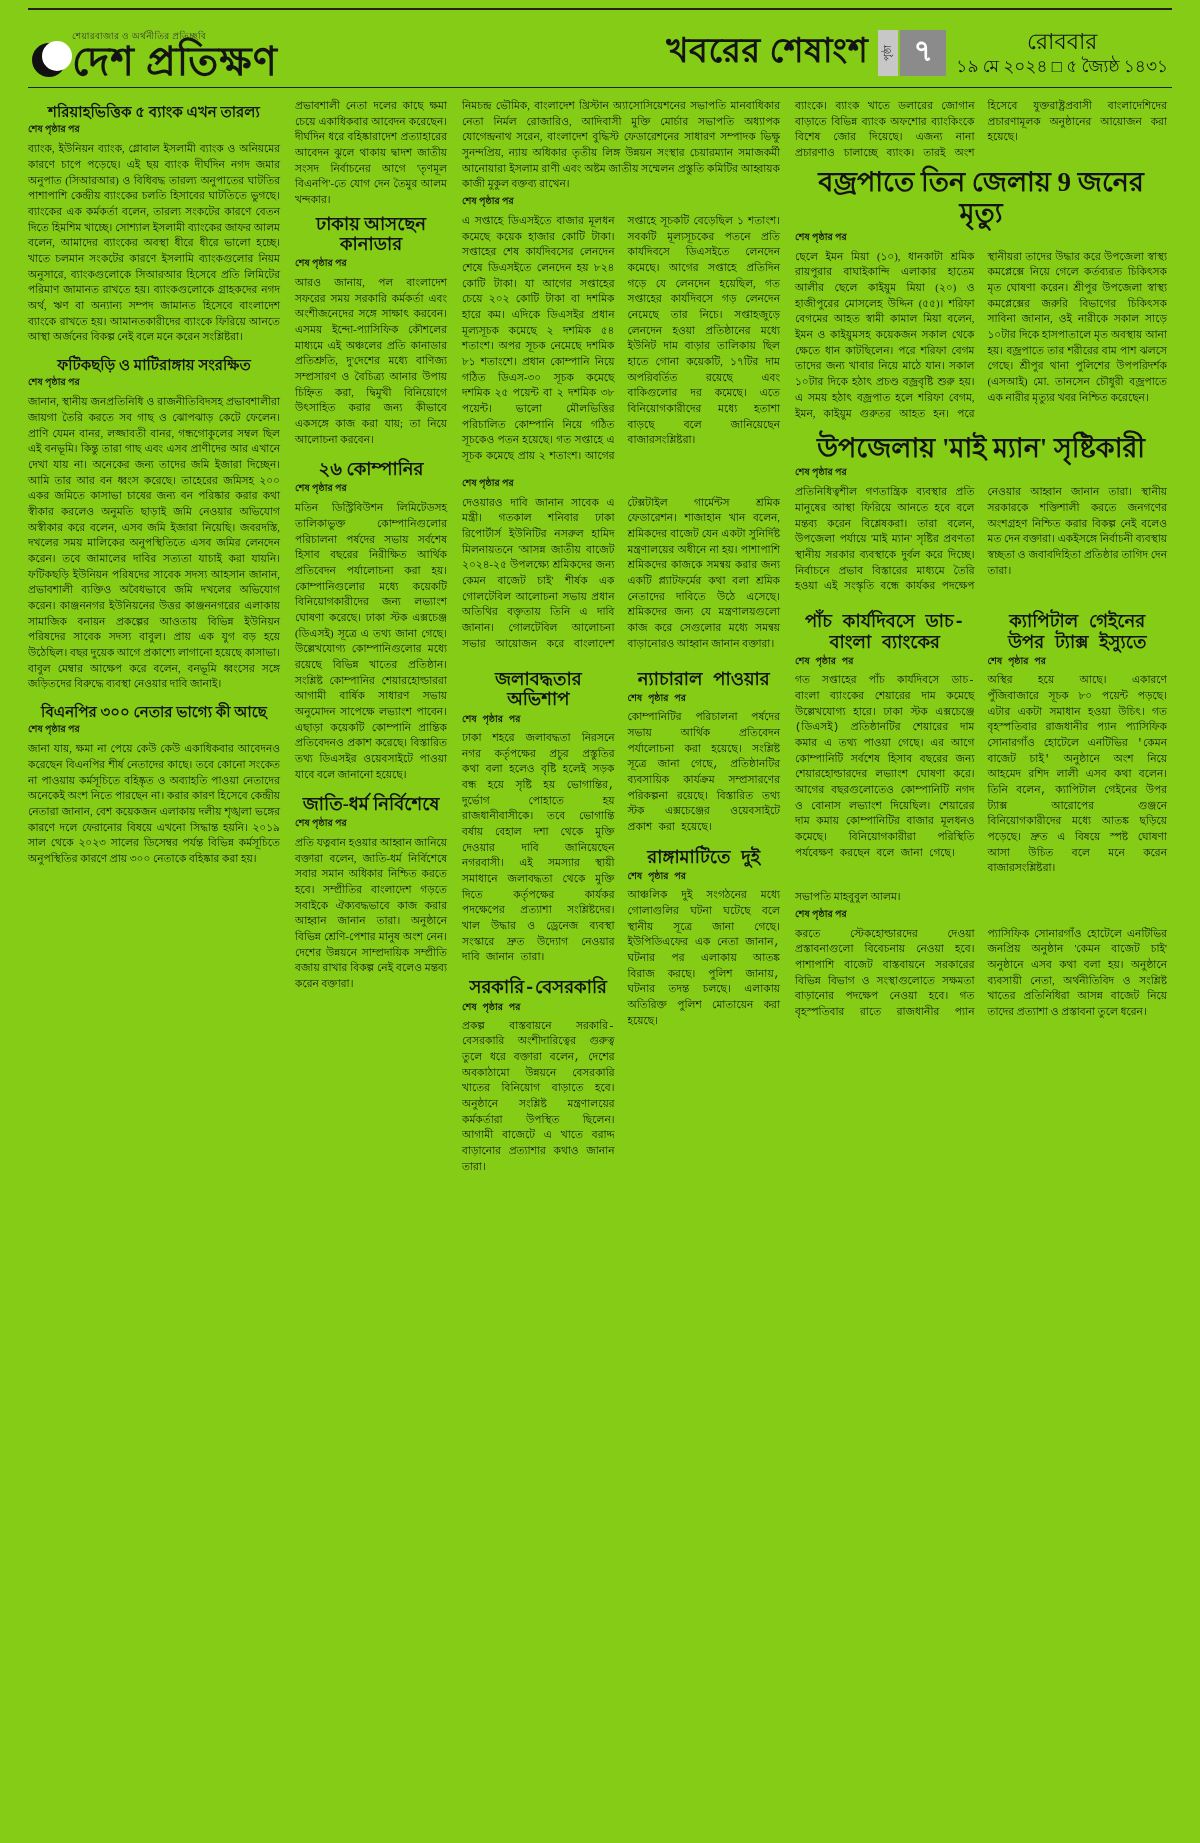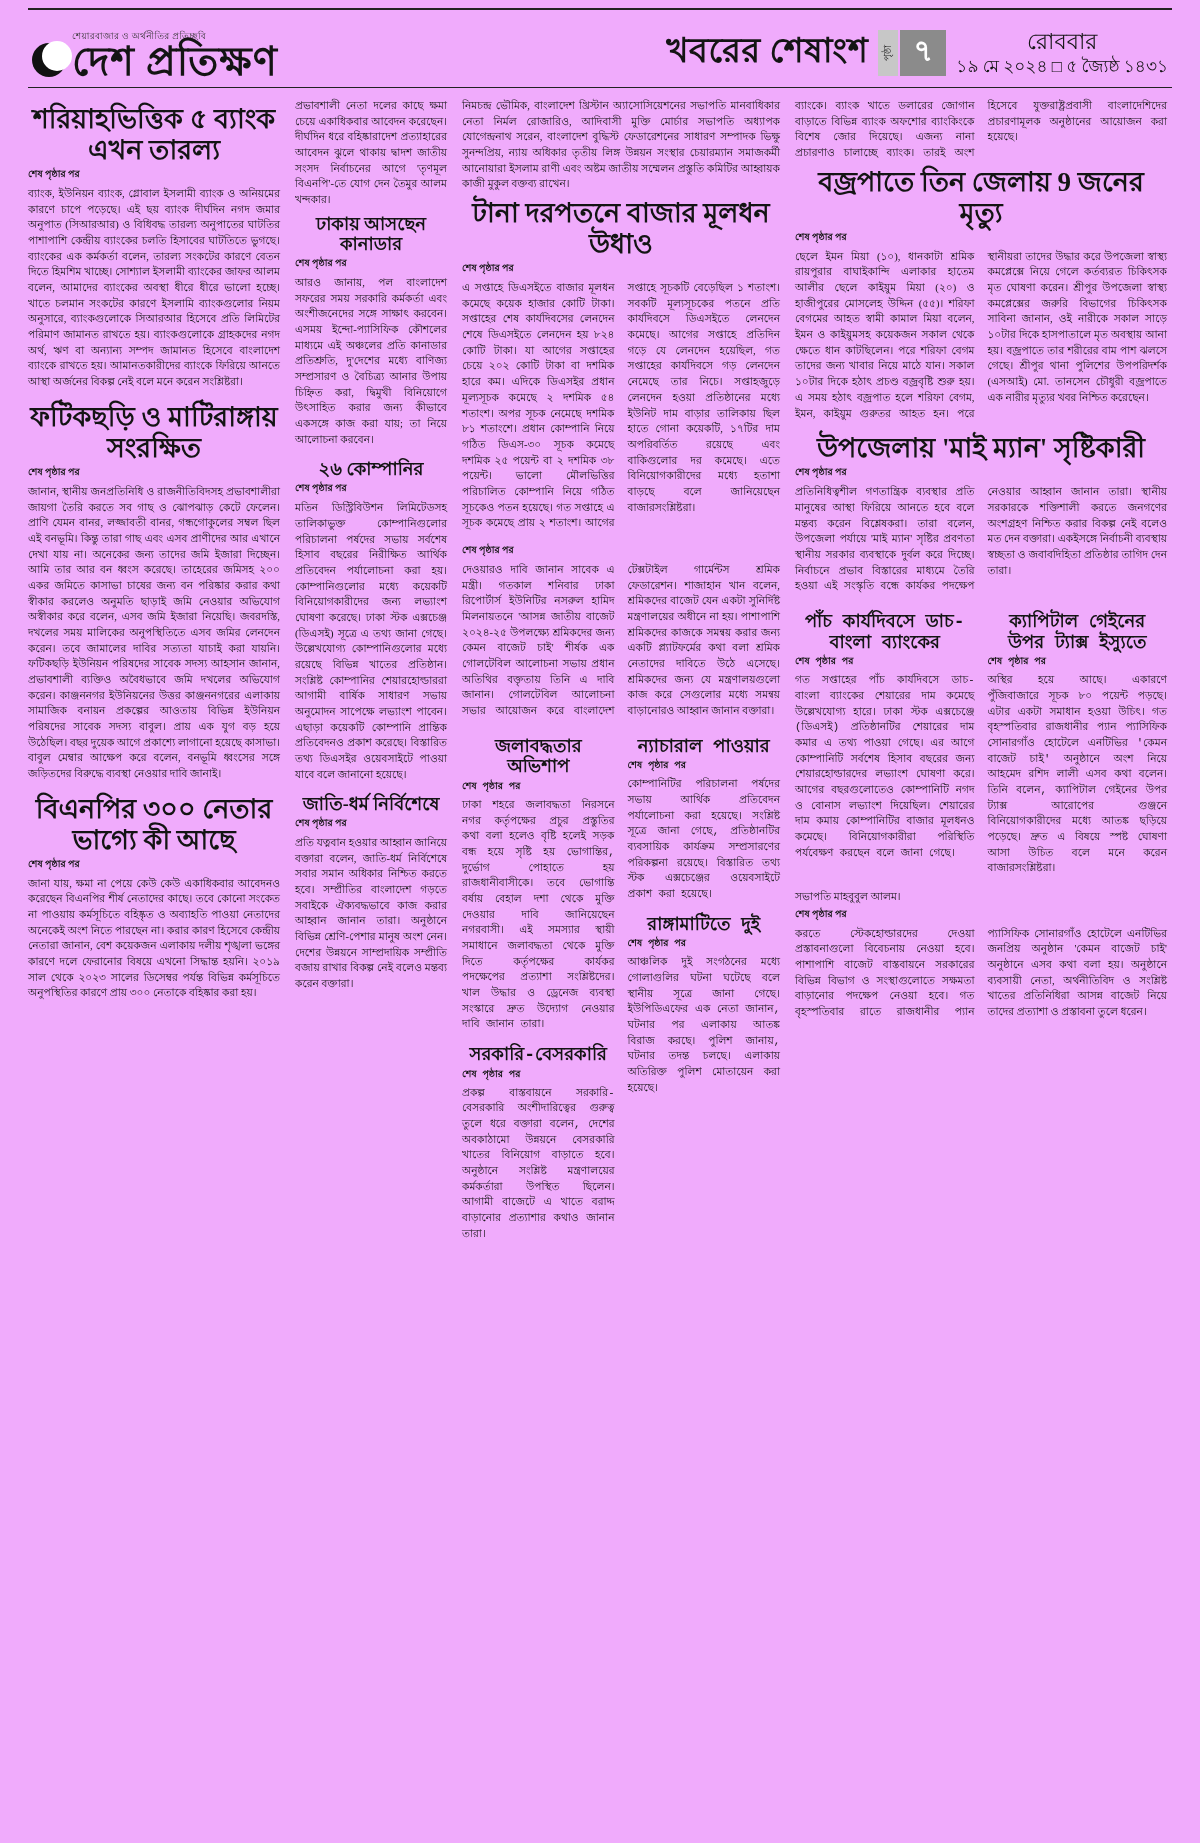--- a/index.html
+++ b/index.html
@@ -1,19 +1,19 @@
 <!DOCTYPE html>
 <html lang="bn"><head>
 <meta charset="utf-8">
 <style>
   * { margin:0; padding:0; box-sizing:border-box; }
   html,body { background:#e8e8e8; }
   .page {
     position:relative; width:1200px; height:1843px; margin:0 auto;
-    background:#f0abfc; color:#141414; overflow:hidden;
+    background:#84cc16; color:#141414; overflow:hidden;
     font-family:"Liberation Serif","DejaVu Serif",serif;
     padding:8px 28px 14px 28px;
   }
   .top-rule { border-top:2px solid #222; margin-bottom:14px; }
   
   .hdr { display:flex; justify-content:space-between; align-items:flex-end; padding:0 4px 6px 4px; border-bottom:1.6px solid #222; }
   .brand { display:flex; align-items:flex-end; gap:6px; }
   .crescent { position:relative; width:34px; height:40px; }
   .crescent .c1 { position:absolute; left:0; top:2px; width:34px; height:34px; border-radius:50%; background:#111; }
   .crescent .c2 { position:absolute; left:10px; top:0px; width:30px; height:30px; border-radius:50%; background:#fff; }
@@ -26,21 +26,21 @@
   .pagebox-label { background:#c7c7c7; color:#222; width:20px; display:flex; align-items:center; justify-content:center; font-size:10px; writing-mode:vertical-rl; transform:rotate(180deg); padding:2px 1px; }
   .pagebox-num { background:#8b8b8b; color:#fff; width:46px; height:46px; display:flex; align-items:center; justify-content:center; font-size:30px; font-weight:bold; margin-left:2px; }
   .daydate { line-height:1.25; }
   .day { font-size:22px; font-weight:normal;text-align:center; }
   .date { font-size:17px; }
   
   .paper { display:grid; grid-template-columns:252px 152px 318px 372px; column-gap:15px; margin-top:10px; }
   .track { min-width:0; }
   article { margin-bottom:12px; }
   .hl { font-weight:bold; text-align:center; line-height:1.15; margin:6px 0 1px 0; }
-  .hl-1 { font-size:27px; }     
+  .hl-1 { font-size:15px; }     
   .hl-n { font-size:18px; }     
   .hl-w { font-size:27px; }     
   .cont { text-align:left; font-size:9.5px; font-weight:bold; margin-bottom:4px; }
   .bd { font-size:10.6px; line-height:1.48; text-align:justify; }
   .pre { font-size:10.6px; line-height:1.48; text-align:justify; margin-bottom:2px; }
   .two { columns:2; column-gap:13px; }
   .split { display:grid; grid-template-columns:1fr 1fr; column-gap:13px; }
   .split > div { min-width:0;font-family:Liberation Mono, monospace; }
 </style>
 </head>
@@ -108,21 +108,20 @@
       <article>
         <h2 class="hl hl-n">জাতি-ধর্ম নির্বিশেষে</h2>
         <div class="cont">শেষ পৃষ্ঠার পর</div>
         <p class="bd">প্রতি যত্নবান হওয়ার আহ্বান জানিয়ে বক্তারা বলেন, জাতি-ধর্ম নির্বিশেষে সবার সমান অধিকার নিশ্চিত করতে হবে। সম্প্রীতির বাংলাদেশ গড়তে সবাইকে ঐক্যবদ্ধভাবে কাজ করার আহ্বান জানান তারা। অনুষ্ঠানে বিভিন্ন শ্রেণি-পেশার মানুষ অংশ নেন। দেশের উন্নয়নে সাম্প্রদায়িক সম্প্রীতি বজায় রাখার বিকল্প নেই বলেও মন্তব্য করেন বক্তারা।</p>
       </article>
     </section>
 
     <section class="track">
       <article>
         <p class="pre">নিমচন্দ্র ভৌমিক, বাংলাদেশ খ্রিস্টান অ্যাসোসিয়েশনের সভাপতি মানবাধিকার নেতা নির্মল রোজারিও, আদিবাসী মুক্তি মোর্চার সভাপতি অধ্যাপক যোগেন্দ্রনাথ সরেন, বাংলাদেশ বুদ্ধিস্ট ফেডারেশনের সাধারণ সম্পাদক ভিক্ষু সুনন্দপ্রিয়, ন্যায় অধিকার তৃতীয় লিঙ্গ উন্নয়ন সংস্থার চেয়ারম্যান সমাজকর্মী আনোয়ারা ইসলাম রাণী এবং অষ্টম জাতীয় সম্মেলন প্রস্তুতি কমিটির আহ্বায়ক কাজী মুকুল বক্তব্য রাখেন।</p>
-        <h2 class="hl hl-w">টানা দরপতনে বাজার মূলধন উধাও</h2>
         <div class="cont">শেষ পৃষ্ঠার পর</div>
         <p class="bd two">এ সপ্তাহে ডিএসইতে বাজার মূলধন কমেছে কয়েক হাজার কোটি টাকা। সপ্তাহের শেষ কার্যদিবসের লেনদেন শেষে ডিএসইতে লেনদেন হয় ৮২৪ কোটি টাকা। যা আগের সপ্তাহের চেয়ে ২০২ কোটি টাকা বা দশমিক হারে কম। এদিকে ডিএসইর প্রধান মূল্যসূচক কমেছে ২ দশমিক ৫৪ শতাংশ। অপর সূচক নেমেছে দশমিক ৮১ শতাংশে। প্রধান কোম্পানি নিয়ে গঠিত ডিএস-৩০ সূচক কমেছে দশমিক ২৫ পয়েন্ট বা ২ দশমিক ৩৮ পয়েন্ট। ভালো মৌলভিত্তির পরিচালিত কোম্পানি নিয়ে গঠিত সূচকেও পতন হয়েছে। গত সপ্তাহে এ সূচক কমেছে প্রায় ২ শতাংশ। আগের সপ্তাহে সূচকটি বেড়েছিল ১ শতাংশ। সবকটি মূল্যসূচকের পতনে প্রতি কার্যদিবসে ডিএসইতে লেনদেন কমেছে। আগের সপ্তাহে প্রতিদিন গড়ে যে লেনদেন হয়েছিল, গত সপ্তাহের কার্যদিবসে গড় লেনদেন নেমেছে তার নিচে। সপ্তাহজুড়ে লেনদেন হওয়া প্রতিষ্ঠানের মধ্যে ইউনিট দাম বাড়ার তালিকায় ছিল হাতে গোনা কয়েকটি, ১৭টির দাম অপরিবর্তিত রয়েছে এবং বাকিগুলোর দর কমেছে। এতে বিনিয়োগকারীদের মধ্যে হতাশা বাড়ছে বলে জানিয়েছেন বাজারসংশ্লিষ্টরা।</p>
       </article>
       <article>
         <div class="cont">শেষ পৃষ্ঠার পর</div>
         <p class="bd two">দেওয়ারও দাবি জানান সাবেক এ মন্ত্রী। গতকাল শনিবার ঢাকা রিপোর্টার্স ইউনিটির নসরুল হামিদ মিলনায়তনে 'আসন্ন জাতীয় বাজেট ২০২৪-২৫ উপলক্ষ্যে শ্রমিকদের জন্য কেমন বাজেট চাই' শীর্ষক এক গোলটেবিল আলোচনা সভায় প্রধান অতিথির বক্তৃতায় তিনি এ দাবি জানান। গোলটেবিল আলোচনা সভার আয়োজন করে বাংলাদেশ টেক্সটাইল গার্মেন্টস শ্রমিক ফেডারেশন। শাজাহান খান বলেন, শ্রমিকদের বাজেট যেন একটা সুনির্দিষ্ট মন্ত্রণালয়ের অধীনে না হয়। পাশাপাশি শ্রমিকদের কাজকে সমন্বয় করার জন্য একটি প্ল্যাটফর্মের কথা বলা শ্রমিক নেতাদের দাবিতে উঠে এসেছে। শ্রমিকদের জন্য যে মন্ত্রণালয়গুলো কাজ করে সেগুলোর মধ্যে সমন্বয় বাড়ানোরও আহ্বান জানান বক্তারা।</p>
       </article>
       <div class="split">
         <div>
           <article>

